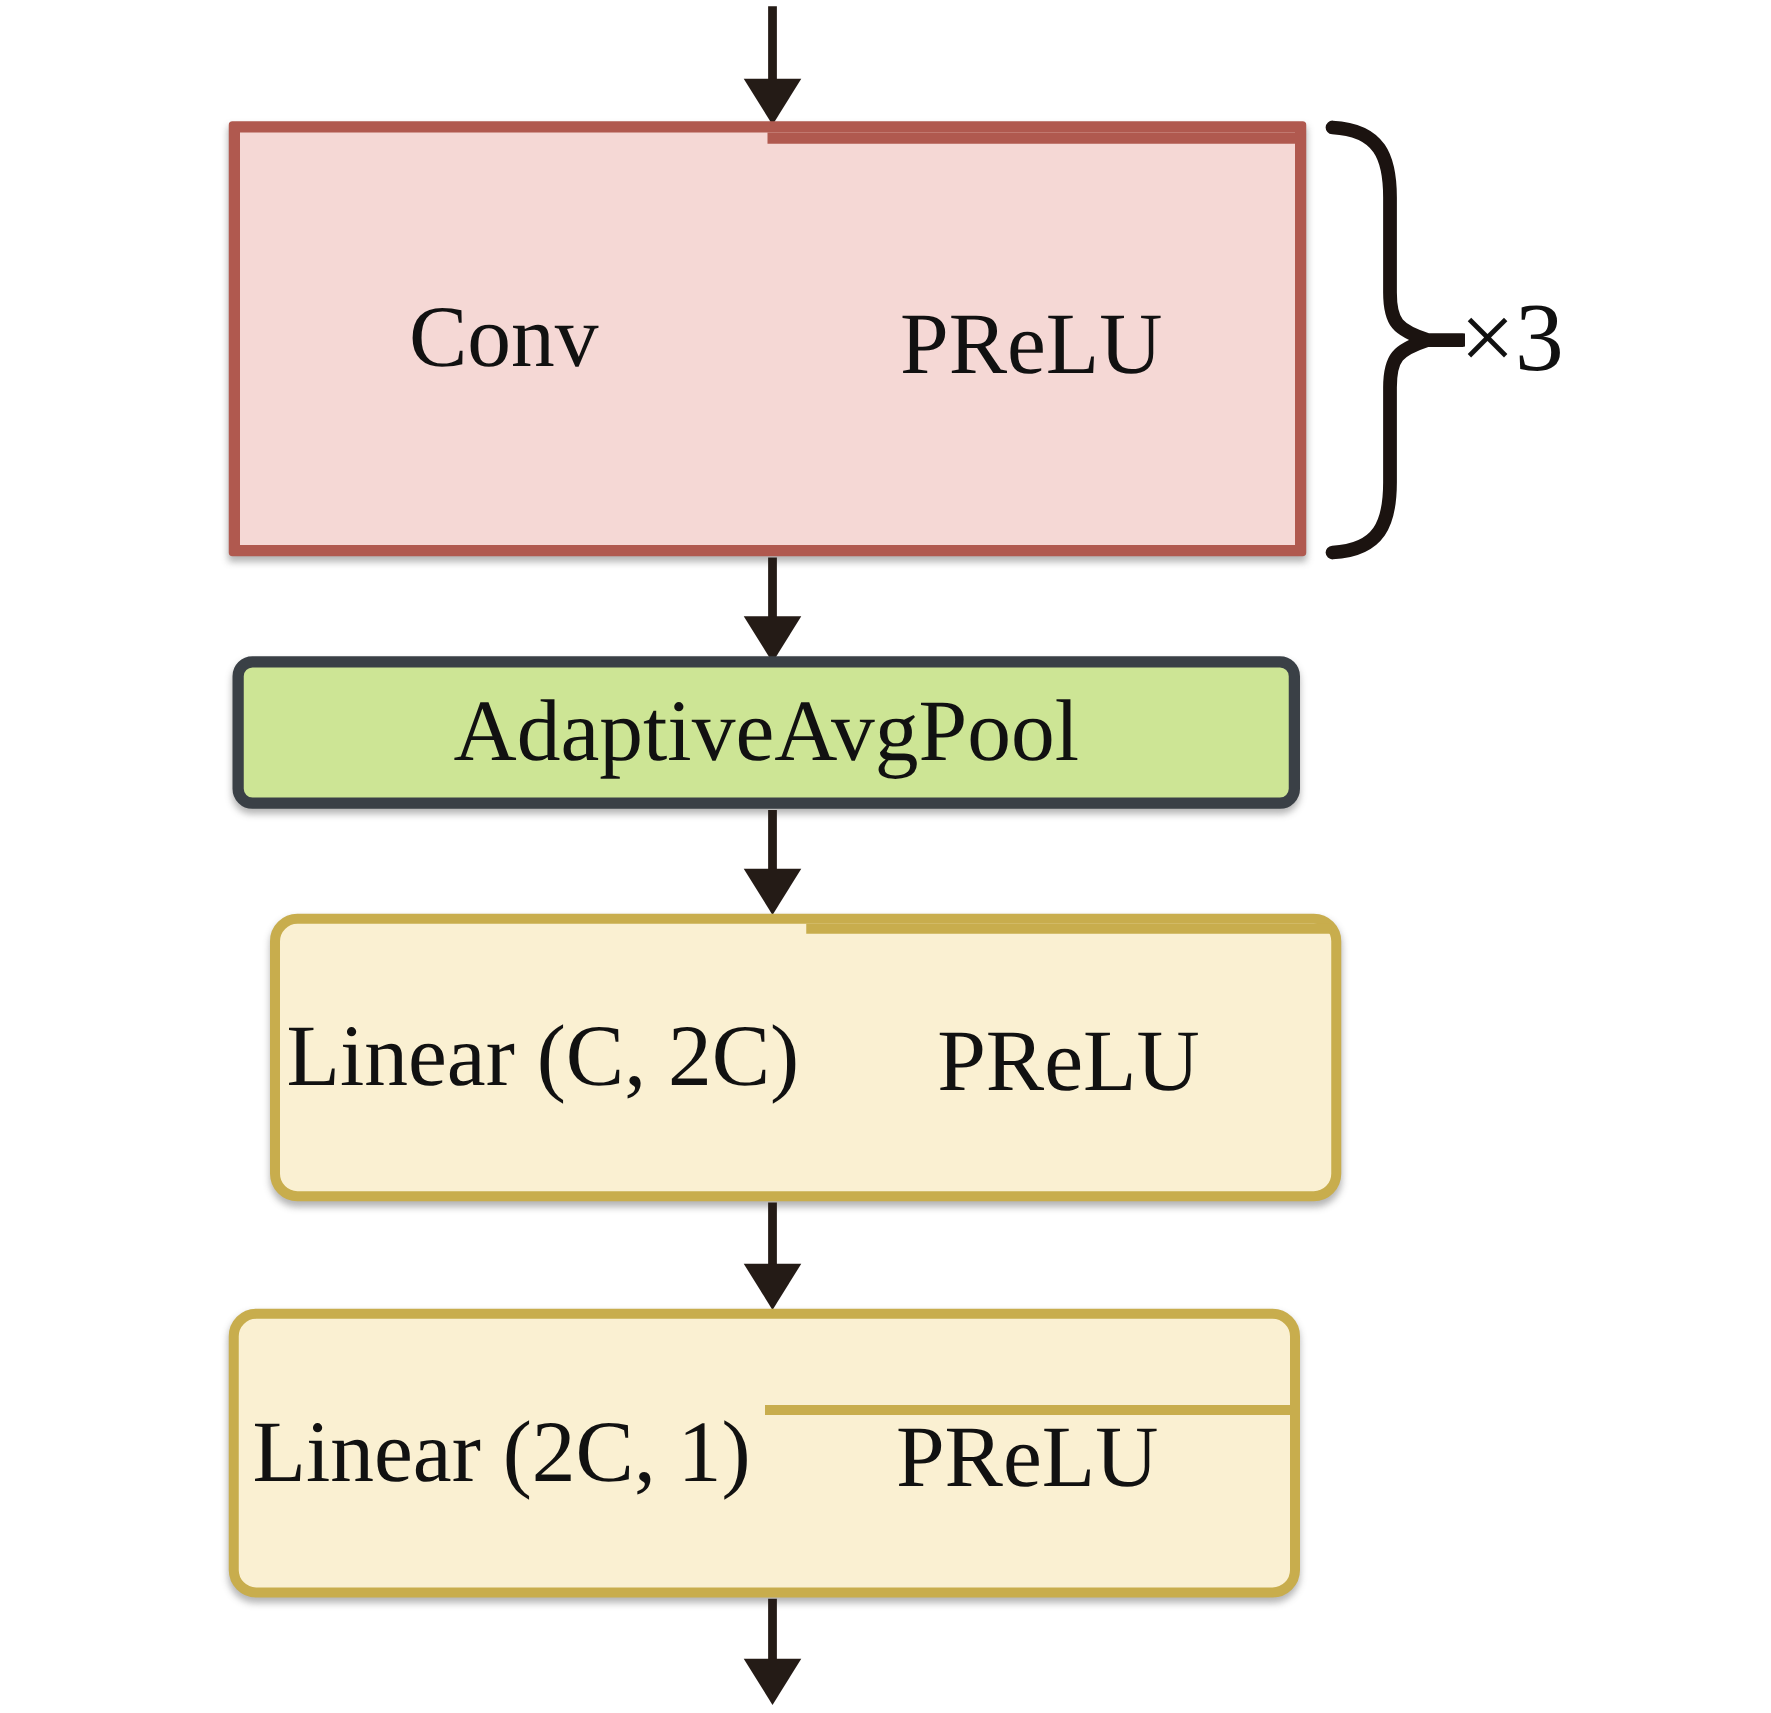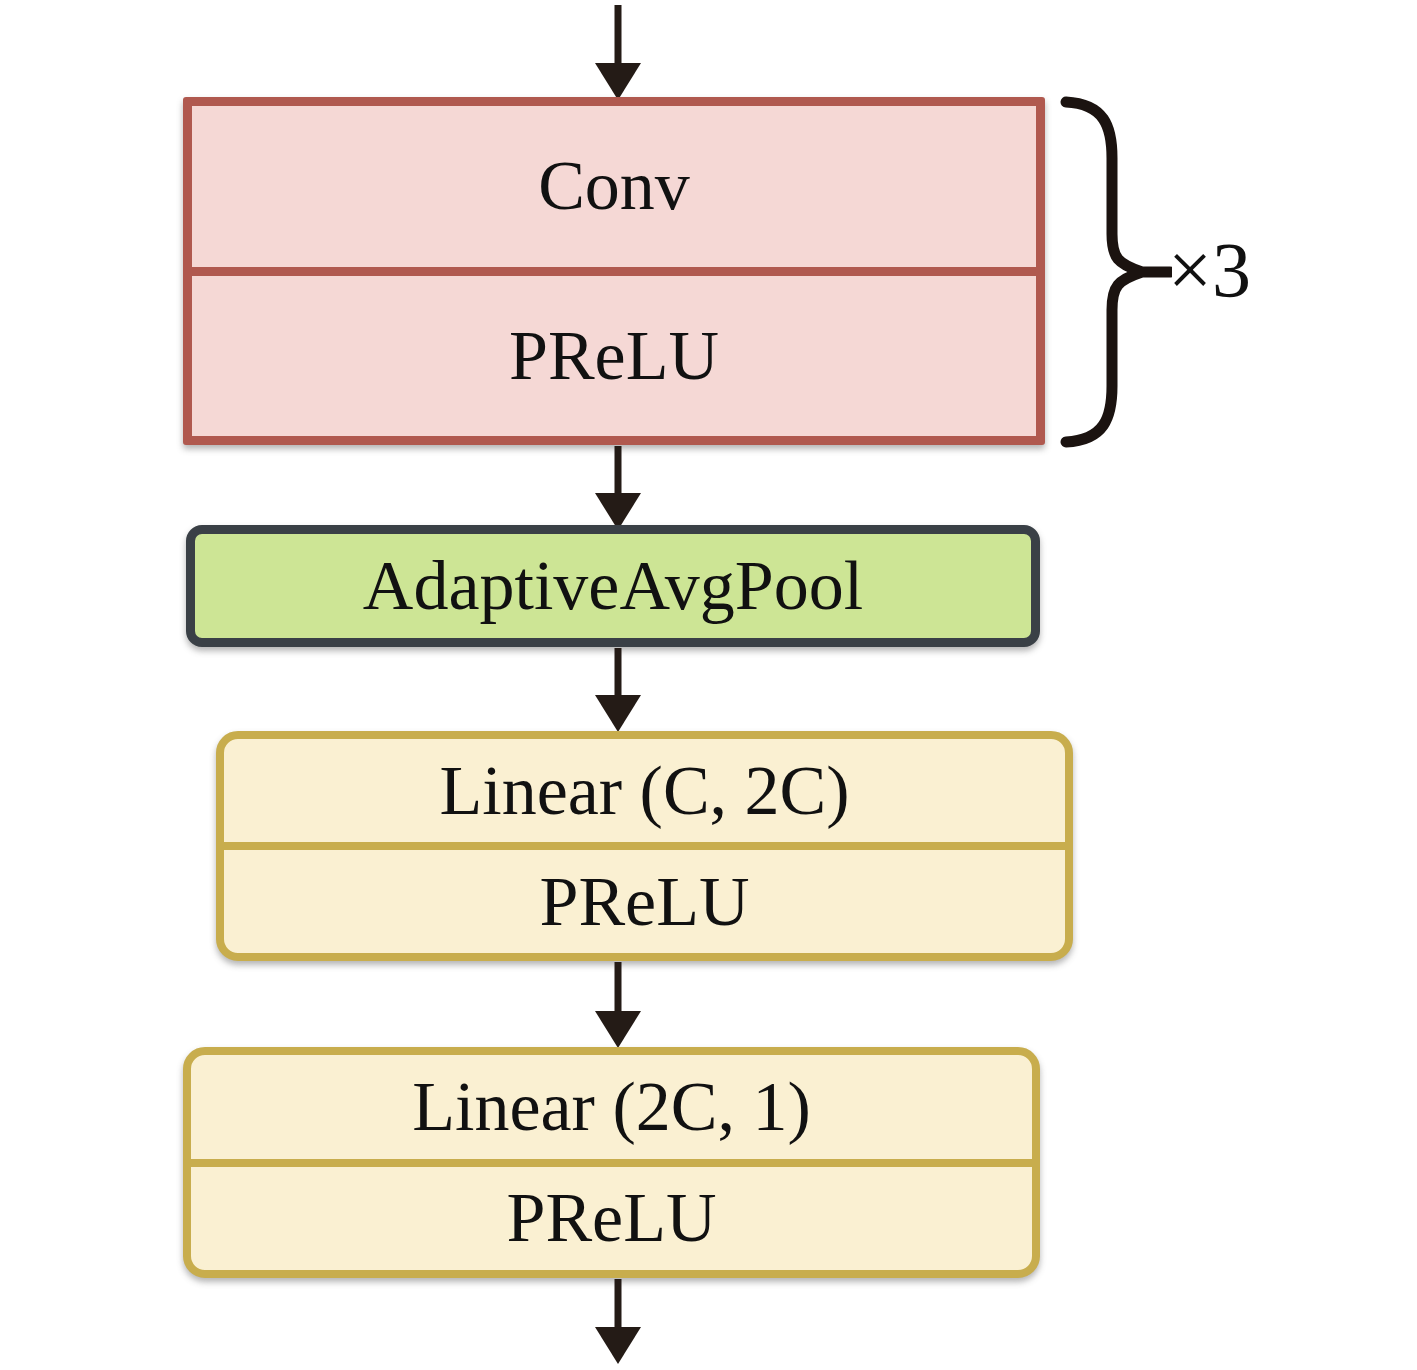--- a/index.html
+++ b/index.html
@@ -39,21 +39,21 @@
     height: 0;
     border-left: 23px solid transparent;
     border-right: 23px solid transparent;
     border-top: 37px solid #241b16;
   }
 
   
   .block {
     position: absolute;
     display: flex;
-    flex-direction: column;
+    flex-direction: row;
     box-shadow: 0 4px 6px rgba(90, 90, 90, 0.45);
     box-sizing: border-box;
   }
   .block .cell {
     flex: 1;
     display: flex;
     align-items: center;
     justify-content: center;
     font-size: 70px;
     line-height: 1;
@@ -88,21 +88,21 @@
     left: 183px;
     width: 857px;
     background: #faf0d2;
     border: 8px solid #c8ad4d;
     border-radius: 22px;
   }
   .linear-block .cell + .cell {
     border-top: 8px solid #c8ad4d;
   }
   .linear-block-1 { top: 731px;  height: 230px; margin-left: 33px; }
-  .linear-block-2 { top: 1047px; height: 231px; }
+  .linear-block-2 { top: 1047px; height: 231px; align-items: center; }
 
   
   .repeat-brace {
     position: absolute;
     left: 1048px;
     top: 92px;
     width: 124px;
     height: 360px;
   }
   .repeat-label {

